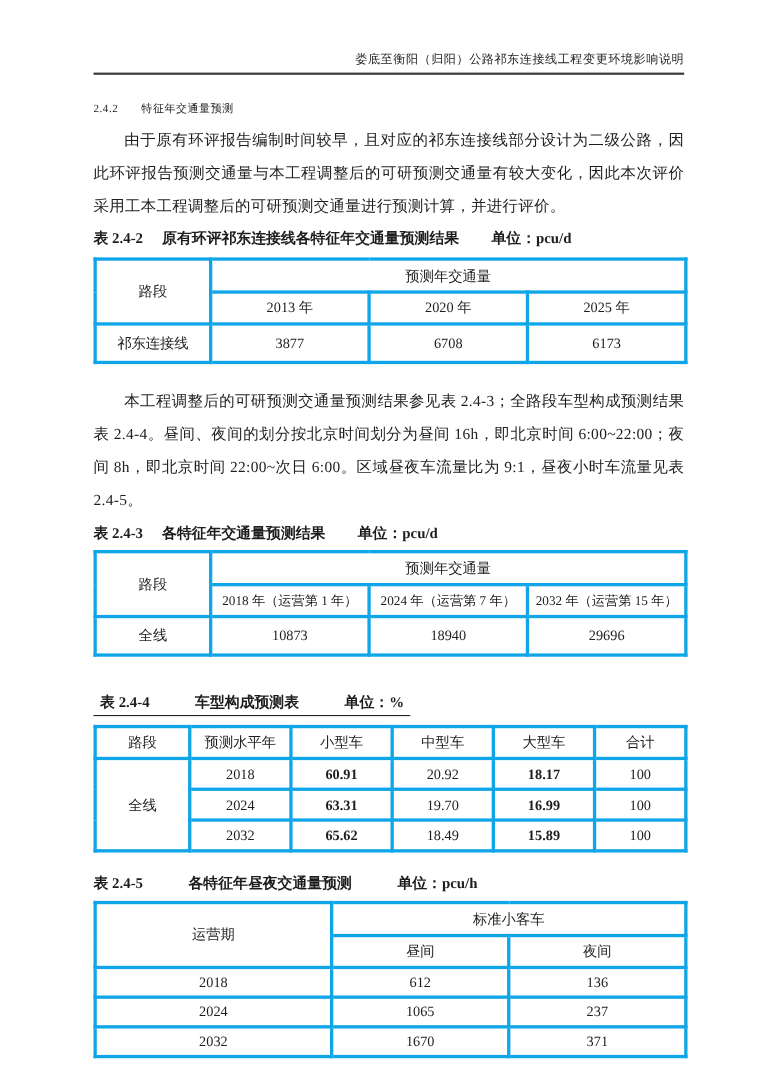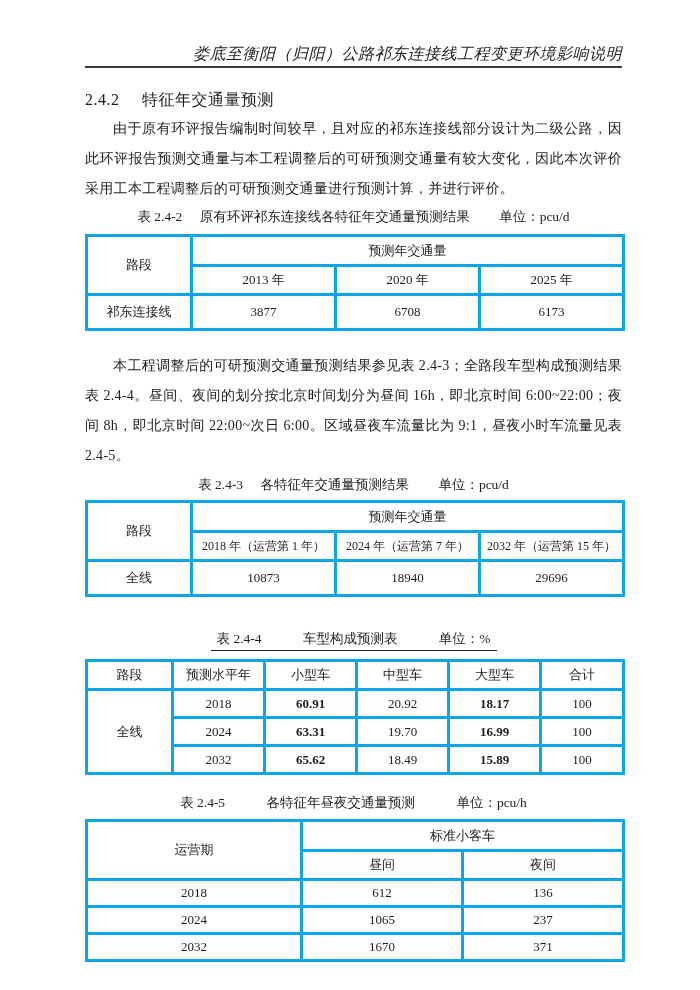--- a/index.html
+++ b/index.html
@@ -8,45 +8,43 @@
     width:700px; height:990px;
     background:#ffffff;
     font-family:"Liberation Serif","DejaVu Serif",serif;
     color:#1d1d1d;
     box-sizing:border-box;
     padding:47px 78px 0 85px;
     overflow:hidden;
   }
   .runhead {
     text-align:right;
-    font-size:16px;
+    font-size:11px;
     line-height:14px;
     padding-bottom:5px;
     border-bottom:2px solid #3a3a3a;
     letter-spacing:0.5px;
-    font-style:italic;
   }
   .heading {
     margin-top:22px;
-    font-size:16px;
+    font-size:10px;
     line-height:19px;
     letter-spacing:0.5px;
   }
   .heading .sec-num { margin-right:18px; }
   .para {
     margin:5px 0 0 0;
     font-size:14px;
     line-height:30px;
     text-align:justify;
     text-indent:2em;
     letter-spacing:0.3px;
   }
   .caption {
-    text-align:center;
-    font-weight:normal;
+    font-weight:bold;
     font-size:13.5px;
     line-height:18px;
   }
   .cap242 { margin-top:4px; }
   .cap243 { margin-top:5px; }
   .cap244 { margin-top:33px; }
   .cap245 { margin-top:19px; }
   .cap-label { margin-right:14px; }
   .cap-unit  { margin-left:26px; }
   .gap-wide .cap-label { margin-right:38px; }

